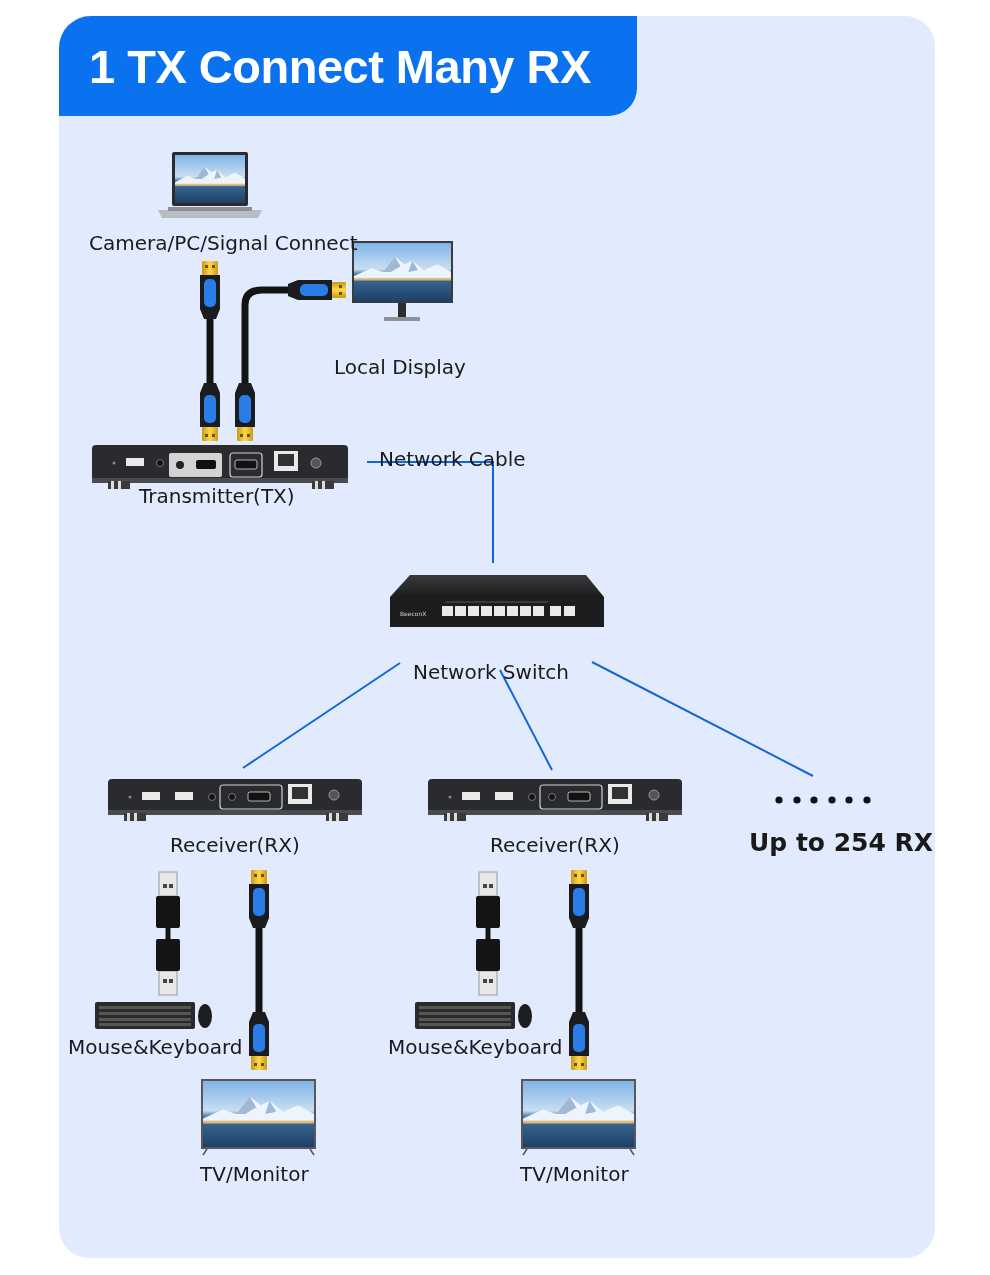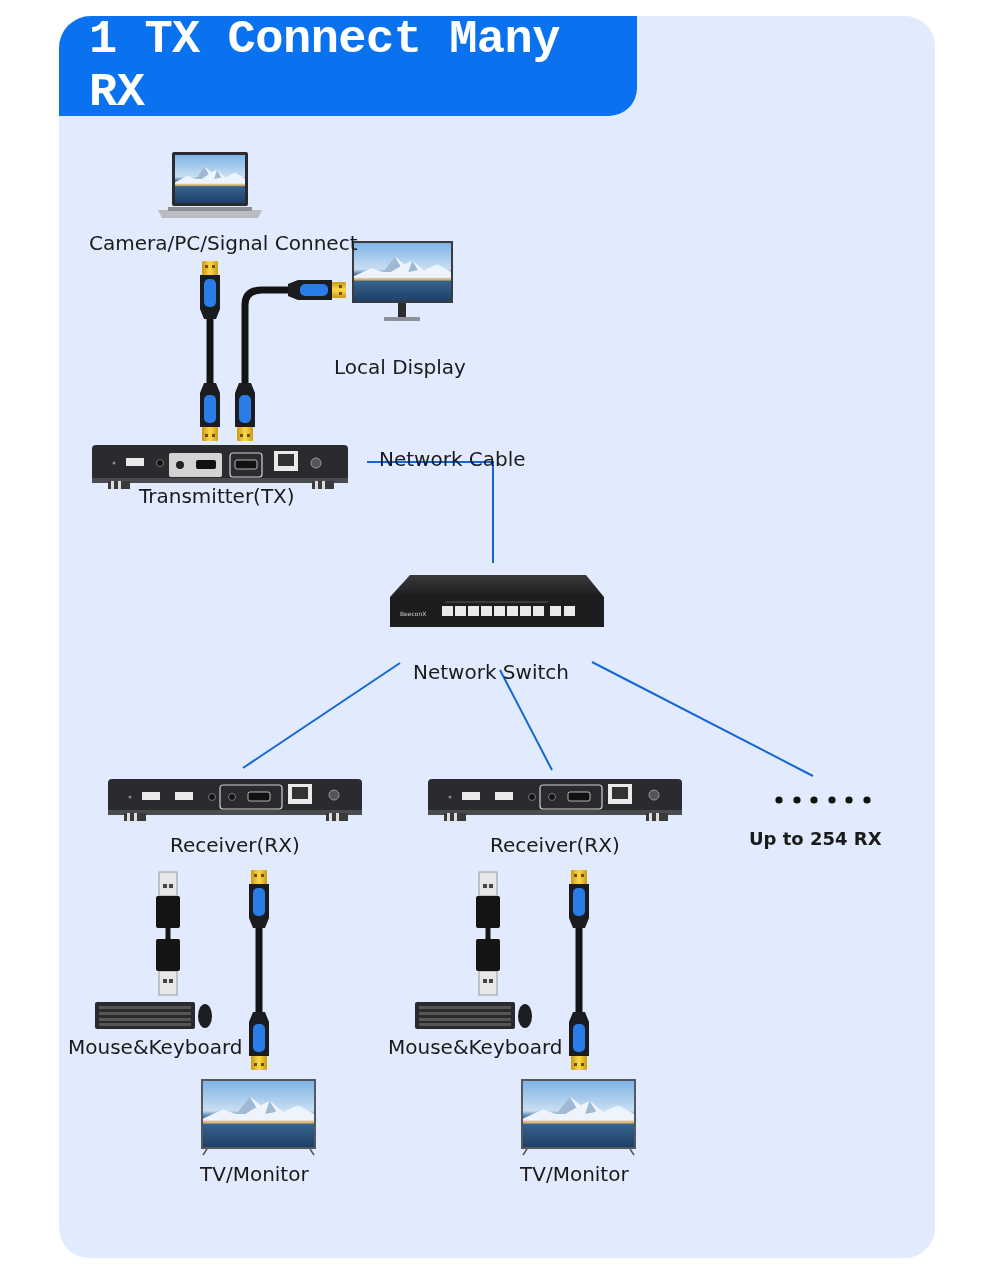--- a/index.html
+++ b/index.html
@@ -1,21 +1,21 @@
 <!DOCTYPE html>
 <html><head>
 <meta charset="utf-8">
 <style>
   html,body{margin:0;padding:0;background:#ffffff;}
   body{width:990px;height:1275px;position:relative;overflow:hidden;font-family:"DejaVu Sans","Liberation Sans",sans-serif;color:#1a1a1a;}
   .panel{position:absolute;left:59px;top:16px;width:876px;height:1242px;background:#e2ebfd;border-radius:30px;}
   .title-badge{position:absolute;left:59px;top:16px;width:578px;height:100px;background:#0a72ef;border-top-left-radius:32px;border-bottom-right-radius:28px;display:flex;align-items:center;padding-left:30px;box-sizing:border-box;}
-  .title-badge span{color:#fff;font-family:Liberation Mono, monospace;font-weight:bold;font-size:47px;letter-spacing:-0.5px;}
+  .title-badge span{color:#fff;font-family:Liberation Sans, sans-serif;font-weight:bold;font-size:47px;letter-spacing:-0.5px;}
   .lbl{position:absolute;font-size:20px;white-space:nowrap;color:#1a1a1a;font-family:"DejaVu Sans",sans-serif;}
-  .lbl.bold{font-weight:bold;font-size:18px;}
+  .lbl.bold{font-weight:bold;font-size:25px;}
   svg.overlay{position:absolute;left:0;top:0;}
 </style>
 </head>
 <body>
 
 <div class="panel"></div>
 <div class="title-badge">
   <span>1 TX Connect Many RX</span>
 </div>
 

